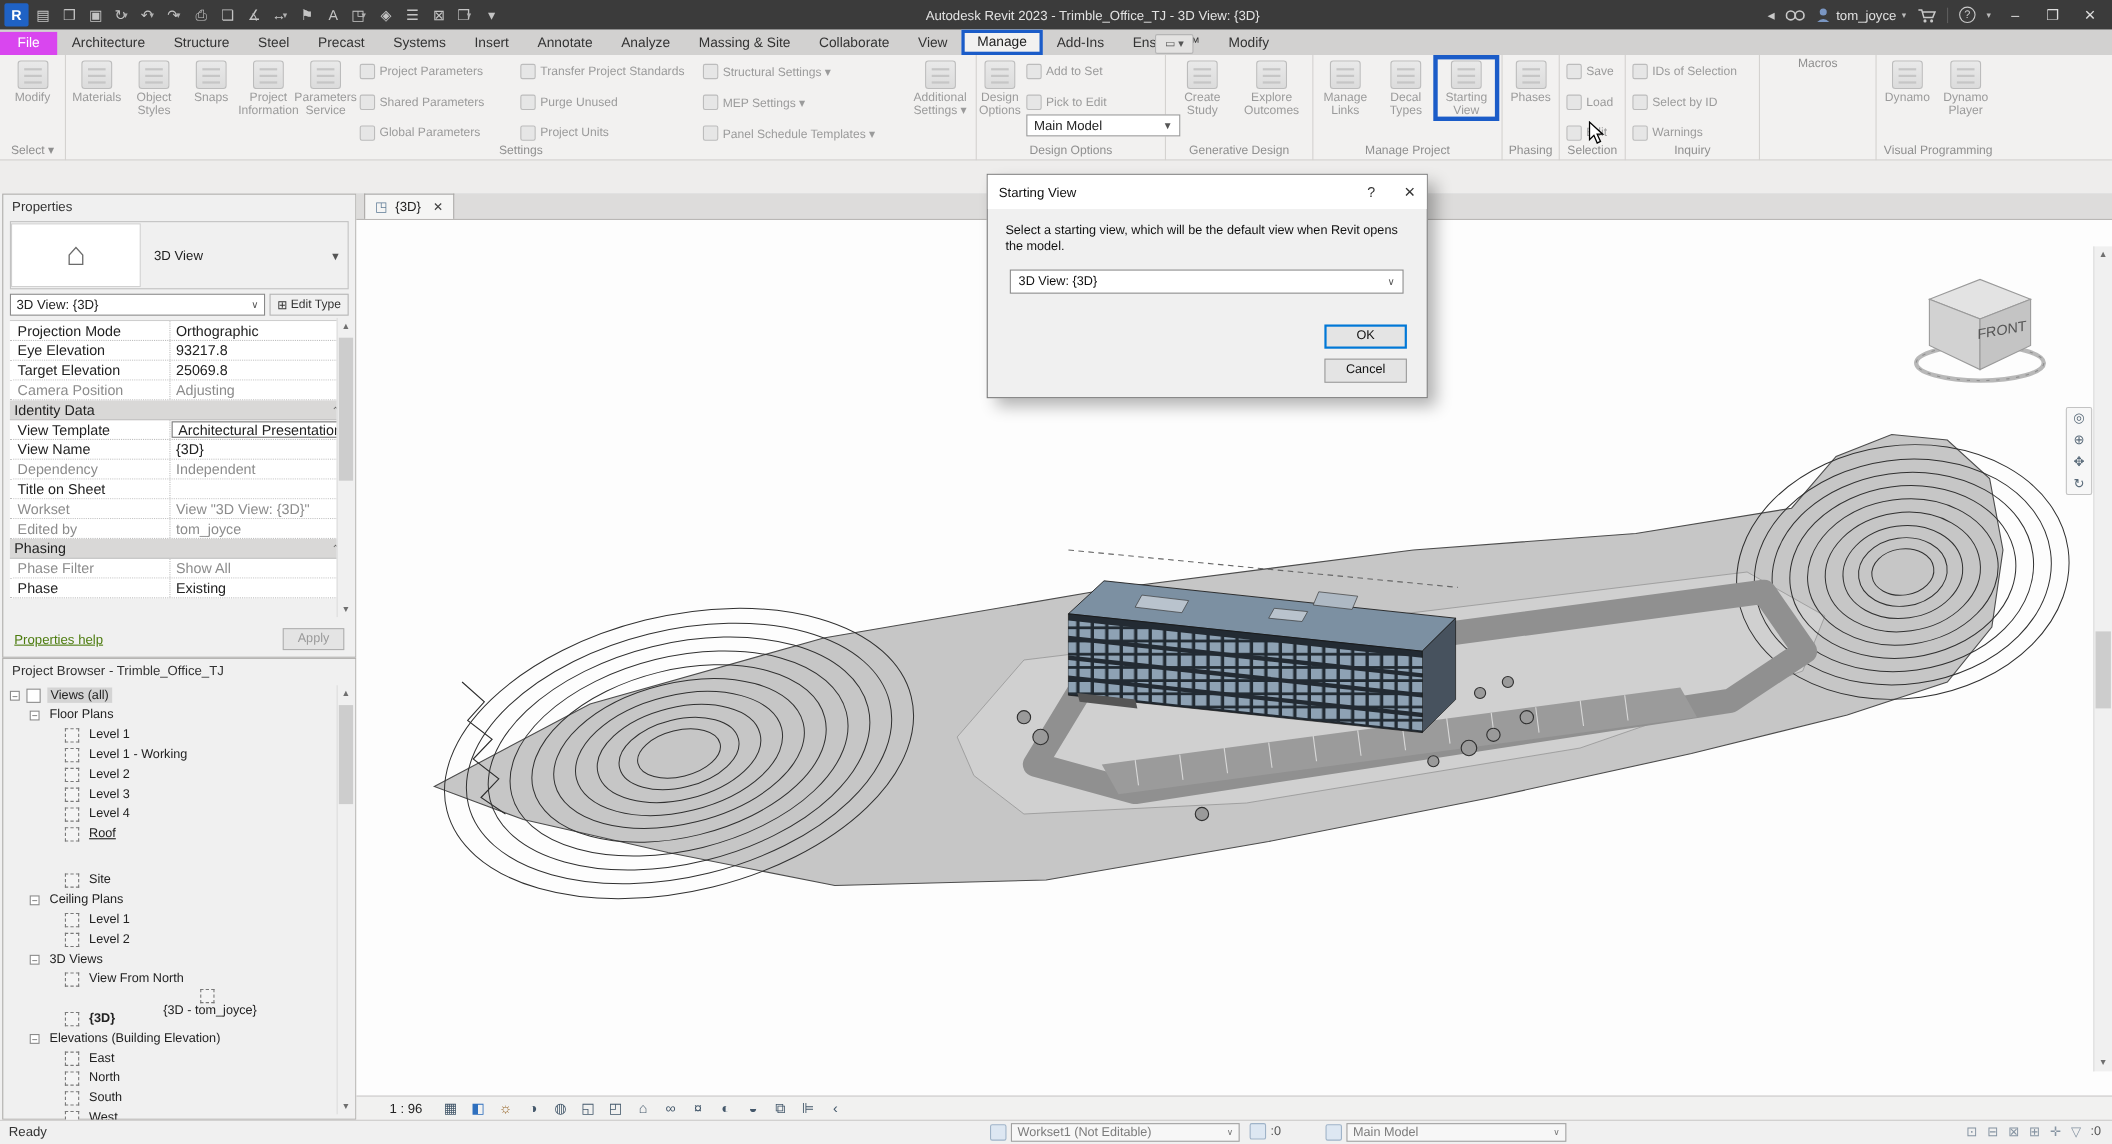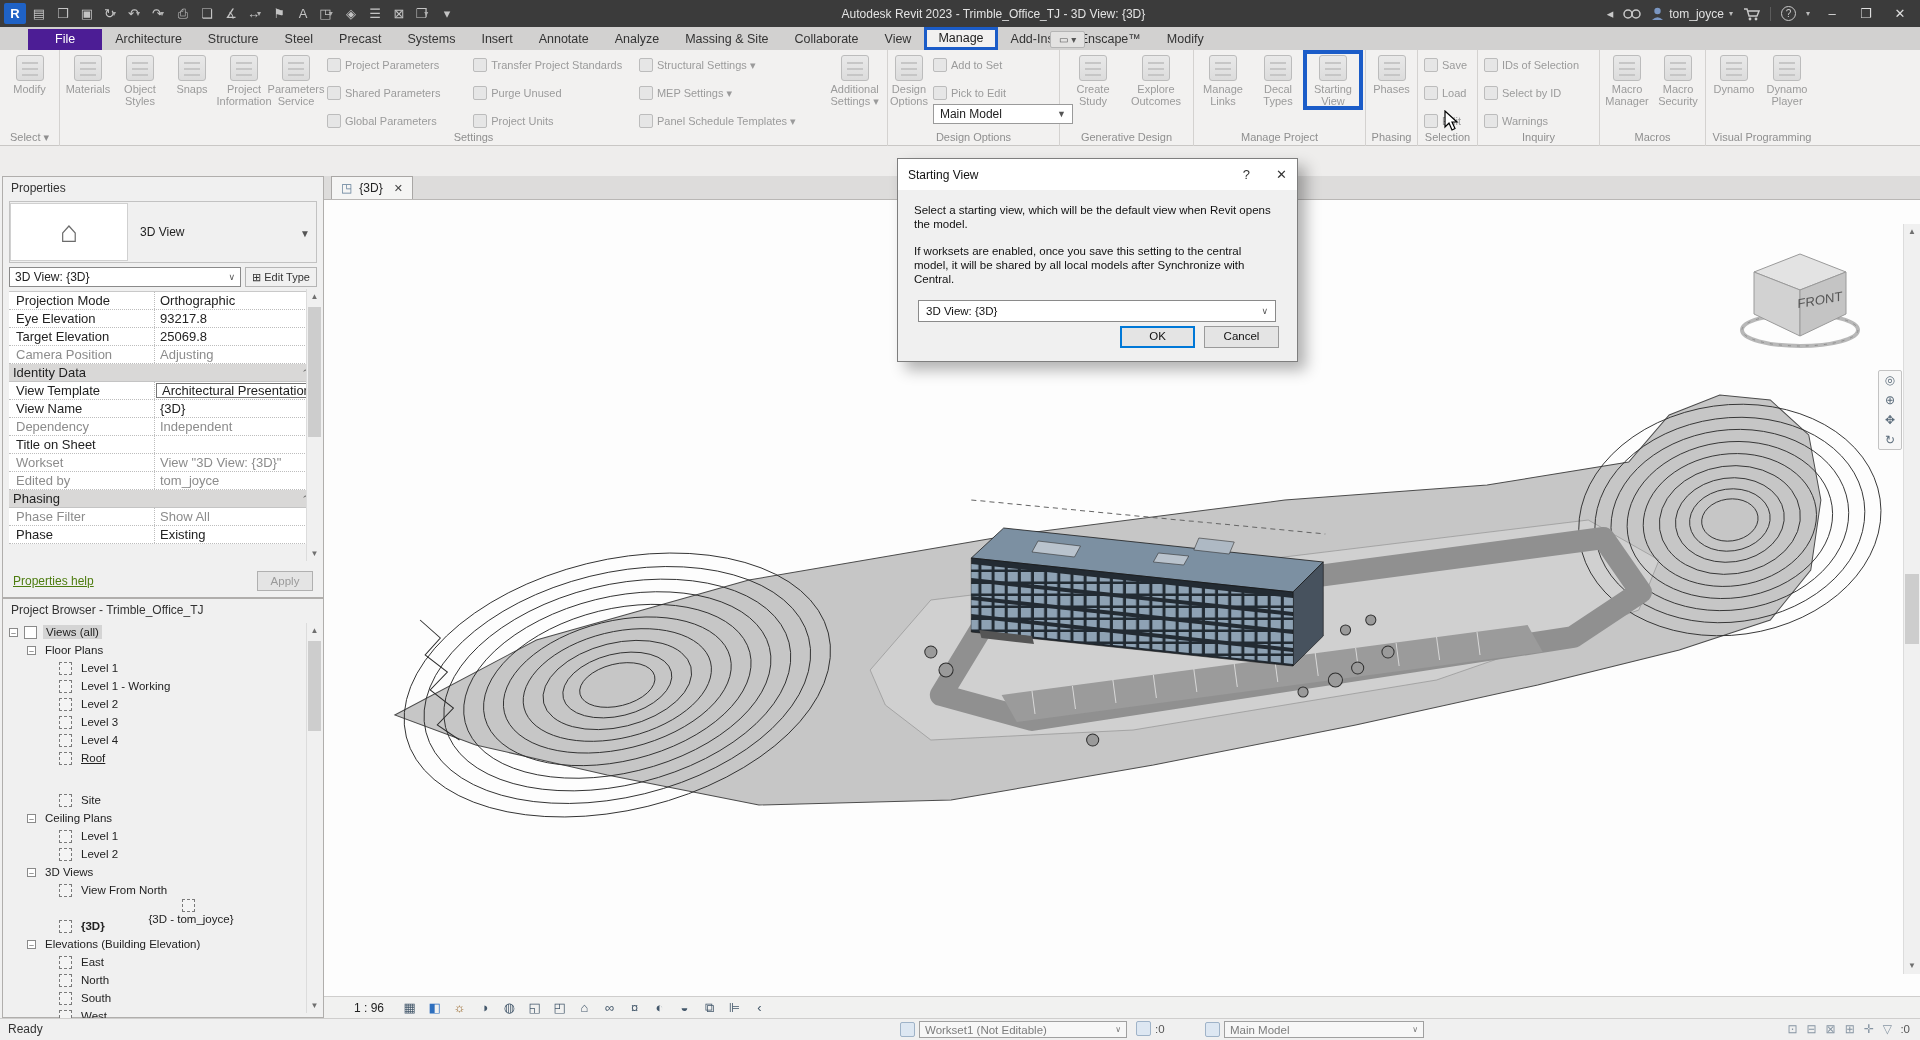--- a/index.html
+++ b/index.html
@@ -22,21 +22,21 @@
     align-items:center; gap:10px; }
   .tb-right .glyph { font-size:13px; color:#c9c9c9; }
   .tb-user { display:flex; align-items:center; gap:5px; font-size:12px; color:#e0e0e0; }
   .winbtn { font-size:13px; color:#dedede; width:24px; text-align:center; }
   .tb-sep { width:1px; height:14px; background:#5c5c5c; }
 
   
   #tabrow { position:absolute; left:0; top:27px; width:1920px; height:23px;
     background:#d2d1d0; display:flex; align-items:flex-end; }
   .rtab { font-size:12.5px; color:#333; padding:3px 13px 4px; cursor:default; }
-  .rtab.file { background:#4c1d95; color:#fff; padding:3px 27px 4px;margin-left:28px; }
+  .rtab.file { background:#d946ef; color:#fff; padding:3px 16px 4px; }
   .rtab.active { background:#f2f1f0; border:3px solid #1b5cc8; padding:1px 11px 2px; color:#222; }
   .tab-extra { font-size:10px; color:#555; margin-left:10px; padding:2px 8px;
     border:1px solid #b5b5b5; border-radius:2px; background:#e3e2e1; }
 
   
   #ribbon { position:absolute; left:0; top:50px; width:1920px; height:96px;
     background:#f2f1f0; border-bottom:1px solid #c9c7c5; display:flex; }
   .panel { display:flex; flex-direction:column; border-right:1px solid #d4d2d0; height:96px; }
   .pbody { flex:1; display:flex; align-items:flex-start; padding:3px 2px 0; gap:1px; }
   .plabel { height:17px; font-size:11px; color:#8f8f8f; text-align:center;
@@ -162,21 +162,21 @@
     padding:0 10px; font-size:12px; color:#111; }
   #dialog .dtitle .dt-text { flex:1; }
   #dialog .dhelp { font-size:13px; color:#333; margin-right:26px; }
   #dialog .dclose { font-size:13px; color:#333; }
   #dialog .dbody { padding:13px 16px 0; font-size:11.5px; color:#111; line-height:14px; }
   #dialog .dbody p { margin-bottom:13px; width:362px; }
   .dcombo { margin:14px 4px 0; width:358px; height:22px; background:#fff;
     border:1px solid #8a8a8a; display:flex; align-items:center; justify-content:space-between;
     padding:0 7px; font-size:11.5px; color:#111; }
   .dcombo .caret { font-size:9px; color:#555; }
-  .dbuttons { position:absolute; right:18px; bottom:13px; display:flex; gap:9px; }
+  .dbuttons { position:absolute; right:18px; bottom:13px; display:flex; gap:9px;flex-direction:column; }
   .dbtn { width:75px; height:22px; font-size:11.5px; text-align:center; line-height:19px;
     background:#e4e4e4; border:1px solid #9a9a9a; color:#111; }
   .dbtn.ok { border:2px solid #0078d7; line-height:17px; }
 
   
   #statusbar { position:absolute; left:0; top:1018px; width:1920px; height:22px;
     background:#f0f0f0; border-top:1px solid #cfcecd; font-size:12px; color:#333; }
   #statusbar .ready { position:absolute; left:8px; top:3px; }
   .sb-group { position:absolute; top:2px; display:flex; align-items:center; gap:4px; }
   .sb-icon { width:15px; height:15px; border:1px solid #9fb3c8; border-radius:2px;
@@ -498,30 +498,20 @@
             <div class="smbtn">
               <span class="sicon"></span>
               <span>Warnings</span>
             </div>
         </div>
       </div>
       <div class="plabel">Inquiry</div>
     </div>
 
     <div class="panel" style="width:106px">
-      <div class="pbody">
-        <div class="bigbtn" style="width:50px">
-            <span class="bicon"></span>
-            <span class="blabel">Macro Manager</span>
-          </div>
-          <div class="bigbtn" style="width:50px">
-            <span class="bicon"></span>
-            <span class="blabel">Macro Security</span>
-          </div>
-      </div>
       <div class="plabel">Macros</div>
     </div>
 
     <div class="panel" style="width:112px; border-right:none">
       <div class="pbody">
         <div class="bigbtn" style="width:52px">
             <span class="bicon"></span>
             <span class="blabel">Dynamo</span>
           </div>
           <div class="bigbtn" style="width:52px">
@@ -910,21 +900,20 @@
   </div>
 
   <div id="dialog">
     <div class="dtitle">
       <span class="dt-text">Starting View</span>
       <span class="dhelp">?</span>
       <span class="dclose">✕</span>
     </div>
     <div class="dbody">
       <p>Select a starting view, which will be the default view when Revit opens the model.</p>
-      <p>If worksets are enabled, once you save this setting to the central model, it will be shared by all local models after Synchronize with Central.</p>
       <div class="dcombo">
         <span>3D View: {3D}</span>
           <span class="caret">∨</span>
       </div>
     </div>
     <div class="dbuttons">
       <div class="dbtn ok">OK</div>
       <div class="dbtn">Cancel</div>
     </div>
   </div>

